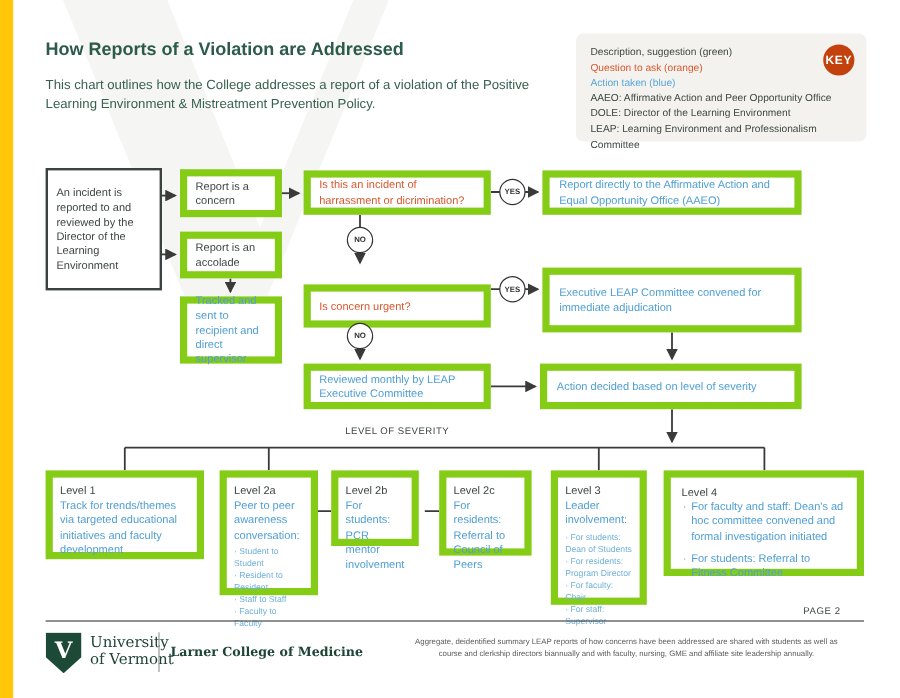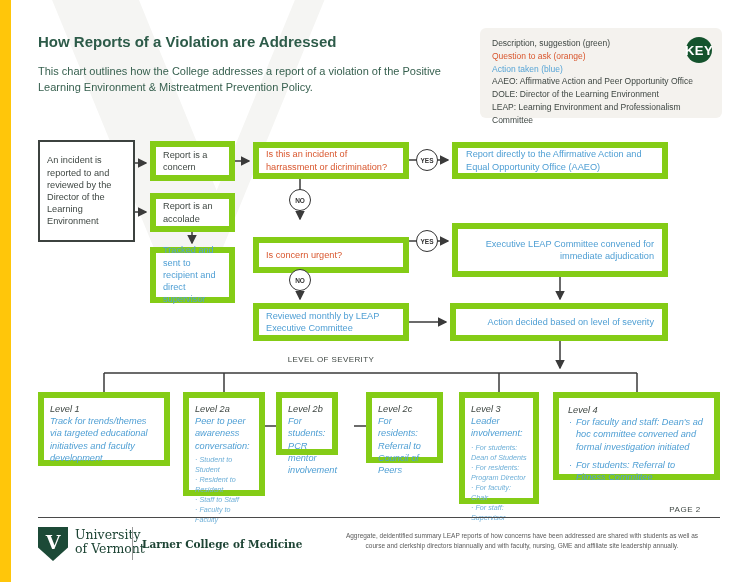--- a/index.html
+++ b/index.html
@@ -19,21 +19,21 @@
   
   .keybox{
     position:absolute;left:480px;top:28px;width:242px;height:90px;background:#f4f2ee;
     border-radius:6px;padding:9px 12px;box-sizing:border-box;z-index:2;
   }
   .key-line{font-size:8.5px;line-height:1.5;color:#3f4743;}
   .key-line.orange{color:#d9572e;}
   .key-line.blue{color:#58a5d6;}
   .key-badge{
     position:absolute;right:10px;top:9px;width:26px;height:26px;border-radius:50%;
-    background:#14532d;color:#ffffff;font-size:13px;font-weight:bold;letter-spacing:.5px;
+    background:#c2410c;color:#ffffff;font-size:10px;font-weight:bold;letter-spacing:.5px;
     display:flex;align-items:center;justify-content:center;
   }
 
   
   .wires{position:absolute;left:0;top:0;z-index:1;}
 
   
   .node{
     position:absolute;background:#ffffff;border:6px solid #84cc16;box-sizing:border-box;
     padding:4px 7px;font-size:9.2px;line-height:1.33;color:#3f4743;
@@ -49,21 +49,21 @@
     justify-content:center;font-size:6.5px;font-weight:bold;color:#333333;z-index:3;
   }
 
   .severity-heading{
     position:absolute;left:253px;top:355px;width:156px;text-align:center;
     font-size:8px;letter-spacing:.4px;color:#3f4743;z-index:2;
   }
 
   
   .level{align-items:flex-start;padding:5px 6px;}
-  .level .inner{width:100%;font-style:italic;}
+  .level .inner{width:100%;}
   .ltitle{color:#3f4743;}
   .lbody{color:#4f9fd4;}
   .lsub{margin-top:3px;}
   .lsub-item{font-size:7.2px;line-height:1.4;color:#6fb0d8;}
   .lsub-item::before{content:"· ";}
   .l4-bullet{color:#4f9fd4;margin-bottom:6px;padding-left:8px;position:relative;}
   .l4-bullet::before{content:"·";position:absolute;left:1px;}
   .l4-bullet:last-child{margin-bottom:0;}
 
   .page-number{position:absolute;left:650px;top:505px;width:70px;text-align:center;font-size:8px;letter-spacing:.5px;color:#3f4743;z-index:2;}
@@ -153,27 +153,27 @@
 
   <div class="node orange" style="left:253px;top:142px;width:156px;height:37px;">
     <span>Is this an incident of harrassment or dicrimination?</span>
   </div>
   <div class="node blue" style="left:452px;top:142px;width:216px;height:37px;padding:4px 8px;">
     <span>Report directly to the Affirmative Action and Equal Opportunity Office (AAEO)</span>
   </div>
   <div class="node orange" style="left:253px;top:237px;width:156px;height:36px;">
     <span>Is concern urgent?</span>
   </div>
-  <div class="node blue" style="left:452px;top:223px;width:216px;height:37px;padding:21px 8px;text-align:right;">
+  <div class="node blue" style="left:452px;top:223px;width:216px;height:37px;padding:21px 8px;">
     <span>Executive LEAP Committee convened for immediate adjudication</span>
   </div>
   <div class="node blue" style="left:253px;top:303px;width:156px;height:38px;">
     <span>Reviewed monthly by LEAP Executive Committee</span>
   </div>
-  <div class="node blue" style="left:450px;top:303px;width:218px;height:38px;padding:4px 8px;justify-content:flex-end;">
+  <div class="node blue" style="left:450px;top:303px;width:218px;height:38px;padding:4px 8px;">
     <span>Action decided based on level of severity</span>
   </div>
 
   <div class="circle-label" style="left:416px;top:149px;">YES</div>
   <div class="circle-label" style="left:289px;top:189px;">NO</div>
   <div class="circle-label" style="left:416px;top:230px;">YES</div>
   <div class="circle-label" style="left:289px;top:269px;">NO</div>
 
   <div class="severity-heading">LEVEL OF SEVERITY</div>
 
@@ -190,21 +190,21 @@
       <div class="lbody">Peer to peer awareness conversation:</div>
       <div class="lsub">
         <div class="lsub-item">Student to Student</div>
         <div class="lsub-item">Resident to Resident</div>
         <div class="lsub-item">Staff to Staff</div>
         <div class="lsub-item">Faculty to Faculty</div>
       </div>
     </div>
   </div>
 
-  <div class="node level" style="left:276px;top:392px;width:62px;height:63px;">
+  <div class="node level" style="left:276px;top:392px;width:73px;height:63px;">
     <div class="inner">
       <div class="ltitle">Level 2b</div>
       <div class="lbody">For students: PCR mentor involvement</div>
     </div>
   </div>
 
   <div class="node level" style="left:366px;top:392px;width:77px;height:71px;">
     <div class="inner">
       <div class="ltitle">Level 2c</div>
       <div class="lbody">For residents: Referral to Council of Peers</div>

